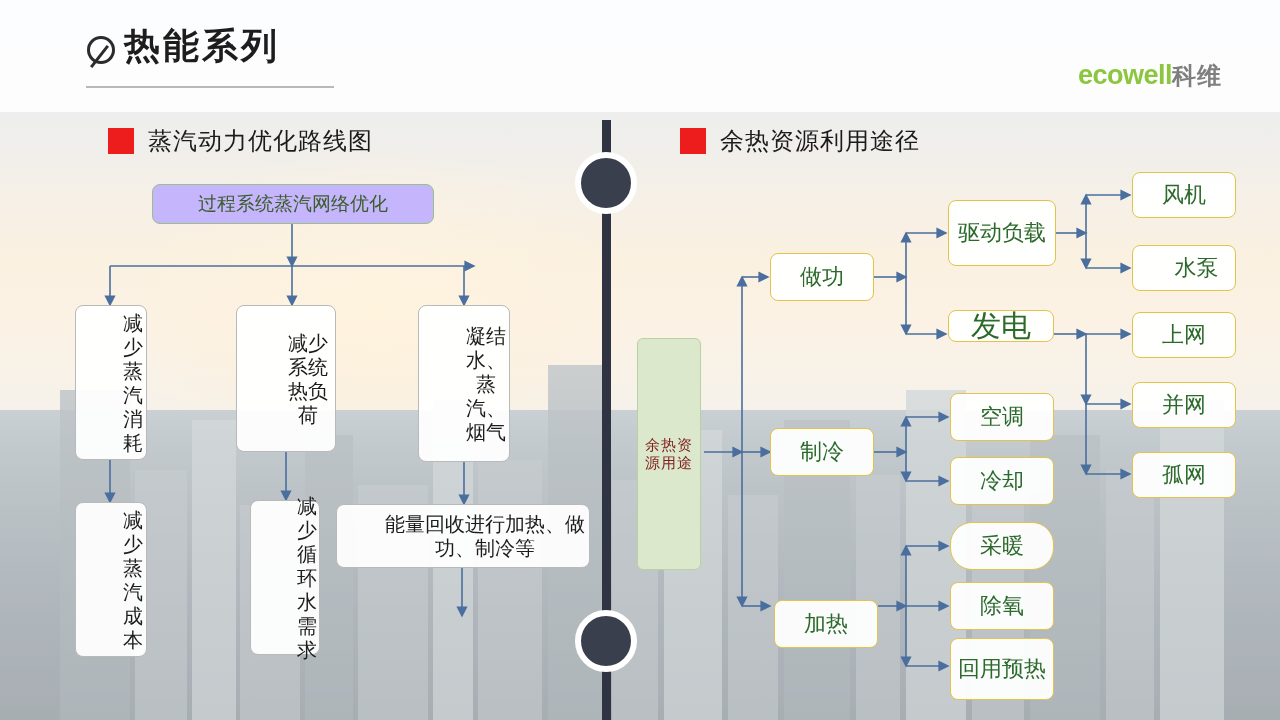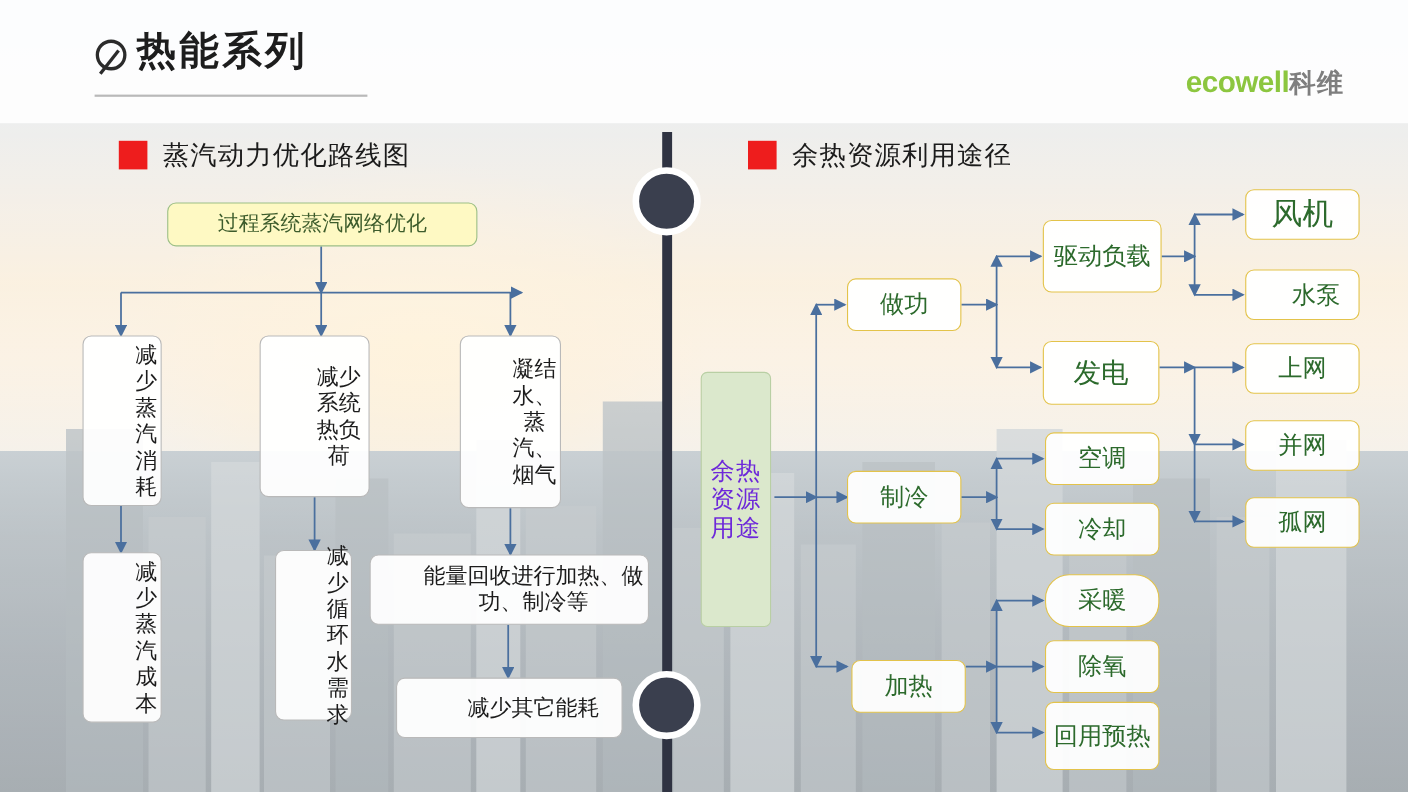--- a/index.html
+++ b/index.html
@@ -73,32 +73,32 @@
     position:absolute; width:62px; height:62px; border-radius:50%;
     background:#3a3f4e; border:6px solid #ffffff; box-sizing:border-box;
   }
   .knob.top { left:575px; top:152px; }
   .knob.bot { left:575px; top:610px; }
 
   .center-badge {
     position:absolute; left:637px; top:338px; width:62px; height:230px;
     background:#dbe8cc; border:1px solid #b9cfa4; border-radius:6px;
     display:flex; align-items:center; justify-content:center;
-    font-size:22px; color:#6d28d9; line-height:1.18; text-align:center;
+    font-size:15px; color:#7f1d1d; line-height:1.18; text-align:center;
     letter-spacing:1px;
   }
 
   
   .box {
     position:absolute; box-sizing:border-box;
     display:flex; align-items:center; justify-content:center; text-align:center;
     border-radius:8px; background:rgba(255,255,255,0.94);
     line-height:1.2;
   }
-  .box.green { border:1px solid #9cbf86; background:#fef9c3; color:#3d5c2c; }
+  .box.green { border:1px solid #9cbf86; background:#c4b5fd; color:#3d5c2c; }
   .box.gray  { border:1px solid #b9b9b9; color:#1c1c1c;padding-left:44px; }
   .box.yellow{ border:1px solid #e3c34a; color:#2c6a2c; background:rgba(255,255,255,0.94); }
 
   svg.lines { position:absolute; left:0; top:0; width:1280px; height:720px; pointer-events:none; }
 </style>
 </head>
 <body>
 
 <div id="bg">
   <div class="sky"></div>
@@ -217,33 +217,32 @@
 
   <div class="box green" style="left:152px; top:184px; width:282px; height:40px; font-size:19px;">过程系统蒸汽网络优化</div>
 
   <div class="box gray" style="left:75px;  top:305px; width:72px;  height:155px; font-size:20px;">减少蒸汽消耗</div>
   <div class="box gray" style="left:236px; top:305px; width:100px; height:147px; font-size:20px;">减少系统热负荷</div>
   <div class="box gray" style="left:418px; top:305px; width:92px;  height:157px; font-size:20px;">凝结水、蒸汽、烟气</div>
 
   <div class="box gray" style="left:75px;  top:502px; width:72px;  height:155px; font-size:20px;">减少蒸汽成本</div>
   <div class="box gray" style="left:250px; top:500px; width:70px;  height:155px; font-size:20px;">减少循环水需求</div>
   <div class="box gray" style="left:336px; top:504px; width:254px; height:64px;  font-size:20px;">能量回收进行加热、做功、制冷等</div>
-  <div class="box gray" style="left:360px; top:616px; width:206px; height:55px;  font-size:20px;">减少其它能耗</div>
 
   <div class="box yellow" style="left:770px; top:253px; width:104px; height:48px; font-size:22px;">做功</div>
   <div class="box yellow" style="left:770px; top:428px; width:104px; height:48px; font-size:22px;">制冷</div>
   <div class="box yellow" style="left:774px; top:600px; width:104px; height:48px; font-size:22px;">加热</div>
 
   <div class="box yellow" style="left:948px; top:200px; width:108px; height:66px; font-size:22px;">驱动负载</div>
-  <div class="box yellow" style="left:948px; top:310px; width:106px; height:58px; font-size:25px;">发电</div>
+  <div class="box yellow" style="left:948px; top:310px; width:106px; height:32px; font-size:30px;">发电</div>
   <div class="box yellow" style="left:950px; top:393px; width:104px; height:48px; font-size:22px;">空调</div>
   <div class="box yellow" style="left:950px; top:457px; width:104px; height:48px; font-size:22px;">冷却</div>
   <div class="box yellow" style="left:950px; top:522px; width:104px; height:48px; font-size:22px;border-radius:22px;">采暖</div>
   <div class="box yellow" style="left:950px; top:638px; width:104px; height:62px; font-size:22px;">回用预热</div>
   <div class="box yellow" style="left:950px; top:582px; width:104px; height:48px; font-size:22px;">除氧</div>
 
-  <div class="box yellow" style="left:1132px; top:172px; width:104px; height:46px; font-size:28px;">风机</div>
+  <div class="box yellow" style="left:1132px; top:172px; width:104px; height:46px; font-size:22px;">风机</div>
   <div class="box yellow" style="left:1132px; top:245px; width:104px; height:46px; font-size:22px;padding-left:25px;">水泵</div>
   <div class="box yellow" style="left:1132px; top:312px; width:104px; height:46px; font-size:22px;">上网</div>
   <div class="box yellow" style="left:1132px; top:382px; width:104px; height:46px; font-size:22px;">并网</div>
   <div class="box yellow" style="left:1132px; top:452px; width:104px; height:46px; font-size:22px;">孤网</div>
 
 </div>
 
 </body></html>

